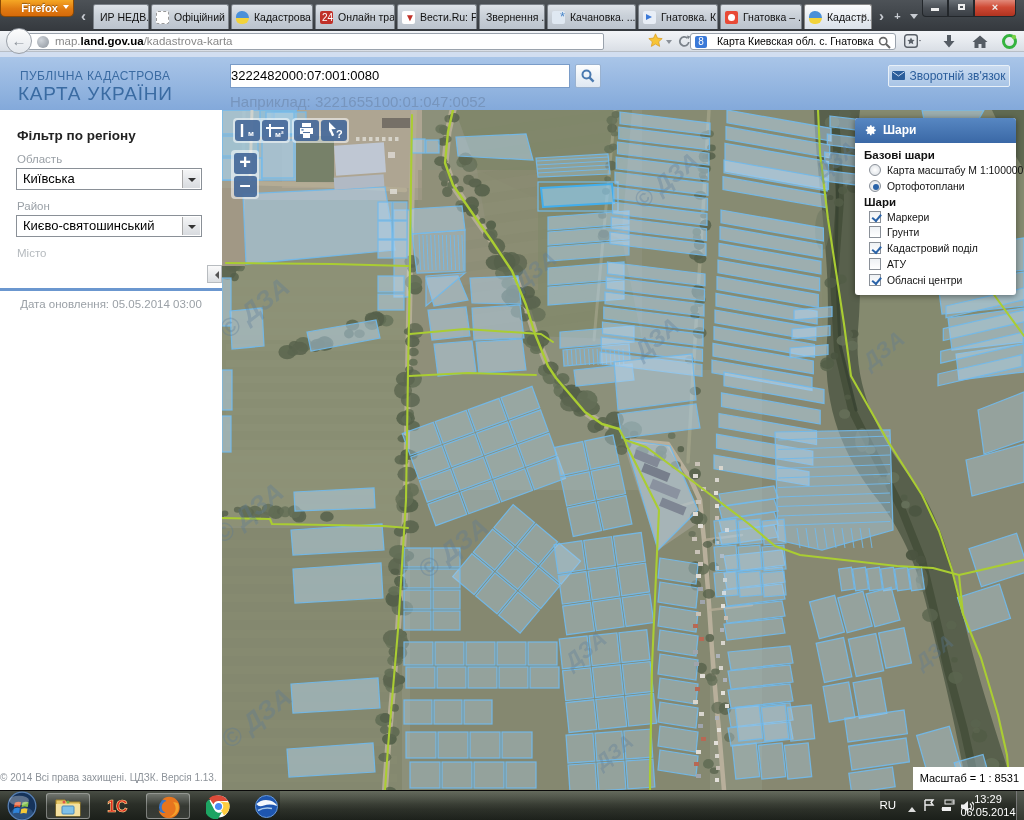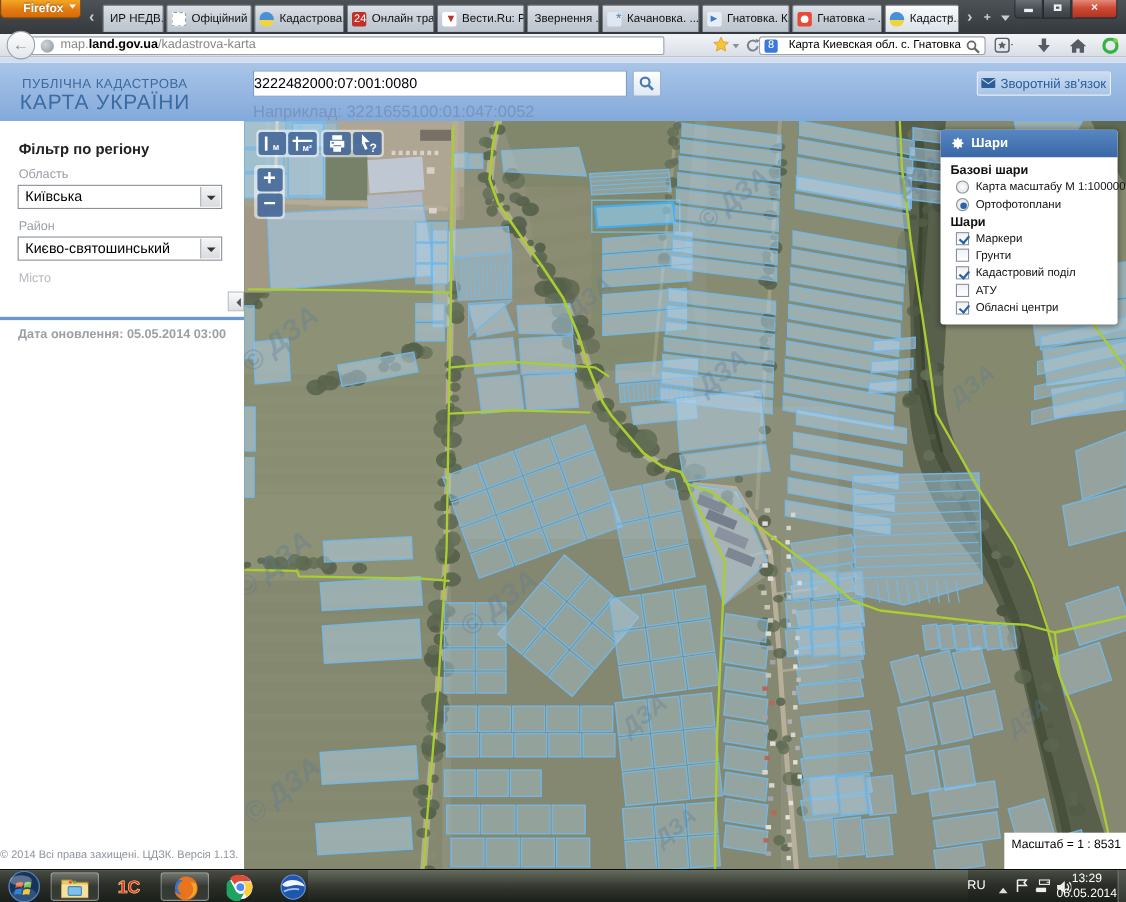--- a/index.html
+++ b/index.html
@@ -67,26 +67,26 @@
   font-size:13px; line-height:20px; padding-left:6px; color:#000; }
 .sel .db { position:absolute; right:1px; top:1px; width:18px; height:18px;
   background:linear-gradient(#f4f5f6,#d8dbdf); border-left:1px solid #aaa; text-align:center; }
 .sel .db:after { content:""; position:absolute; left:5px; top:8px; border:4px solid transparent; border-top-color:#333; }
 .sel.dis { background:#f4f4f4; color:#9aa0a6; border-color:#b8bcc0; }
 .sel.dis .db:after { border-top-color:#999; }
 #collapse { position:absolute; right:0px; top:155px; width:15px; height:18px;
   background:linear-gradient(#fafafa,#dcdfe2); border:1px solid #b8bcc0; }
 #collapse:after { content:""; position:absolute; left:3px; top:5px; border:4px solid transparent; border-right-color:#555; }
 #bluesep { position:absolute; left:0; top:178px; width:222px; height:3px; background:#6b97cf; }
-#upddate { position:absolute; left:0; top:188px; width:222px; text-align:center; color:#9aa0a6; font-size:11.5px;font-weight:bold; }
+#upddate { position:absolute; left:0; top:188px; width:222px; text-align:center; color:#9aa0a6; font-size:11.5px; }
 #copyright { position:absolute; left:0; top:662px; width:222px; color:#8d939a; font-size:10px; }
 
 
 #map { position:absolute; left:222px; top:110px; width:802px; height:680px; overflow:hidden; background:#7f856d; }
-#scalebox { position:absolute; right:0; bottom:0; background:#fff; color:#000; font-size:11px; padding:5px 5px 16px 7px; }
+#scalebox { position:absolute; right:0; bottom:0; background:#fff; color:#000; font-size:11px; padding:5px 5px 6px 7px; }
 
 
 .mtool { position:absolute; background:rgba(255,255,255,.55); border-radius:4px; }
 .mbtn { position:absolute; background:rgba(62,98,148,.88); border-radius:3px; color:#fff; text-align:center; }
 
 
 #layers { position:absolute; left:855px; top:118px; width:161px; height:177px; background:#fff;
   border-radius:3px; box-shadow:0 1px 6px rgba(0,0,0,.45); }
 #layers .hdr { position:relative; height:25px; background:linear-gradient(#5787c2,#3a68a6); border-radius:3px 3px 0 0;
   color:#fff; font-size:12px; font-weight:bold; line-height:25px; padding-left:28px; }

